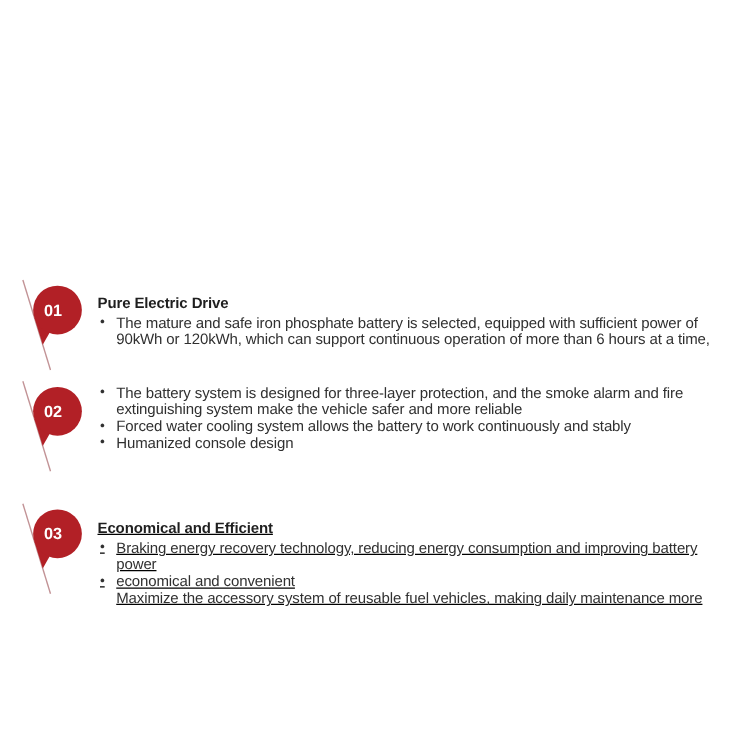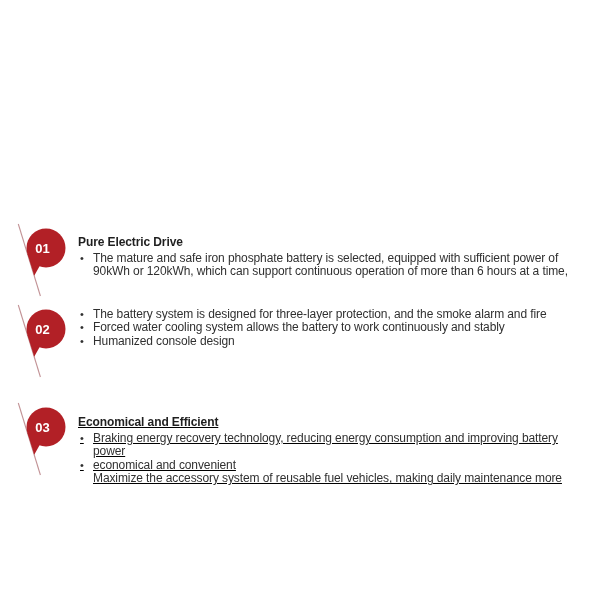--- a/index.html
+++ b/index.html
@@ -106,20 +106,21 @@
       <line x1="6.3" y1="2" x2="28.4" y2="74" stroke-width="1.1" stroke="#c29396"></line>
       <path d="M15.4 31.7 L22.2 53.7 L28 43.5 Z" fill="#b22026"></path>
       <circle cx="34" cy="26" r="19.5" fill="#b22026"></circle>
       <text x="30.5" y="30.5" text-anchor="middle" fill="#ffffff">02</text>
     </svg>
     <div class="content">
       <div class="bullet">
         <span class="marker">•</span>
         <div class="blines">
           <span class="bline">The battery system is designed for three-layer protection, and the smoke alarm and fire</span>
+          <span class="bline">extinguishing system make the vehicle safer and more reliable</span>
         </div>
       </div>
       <div class="bullet">
         <span class="marker">•</span>
         <div class="blines">
           <span class="bline">Forced water cooling system allows the battery to work continuously and stably</span>
         </div>
       </div>
       <div class="bullet">
         <span class="marker">•</span>

